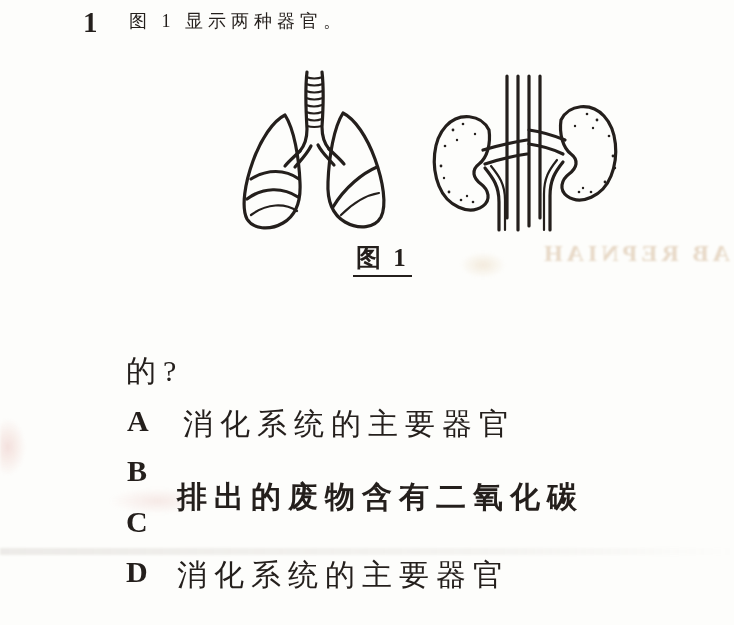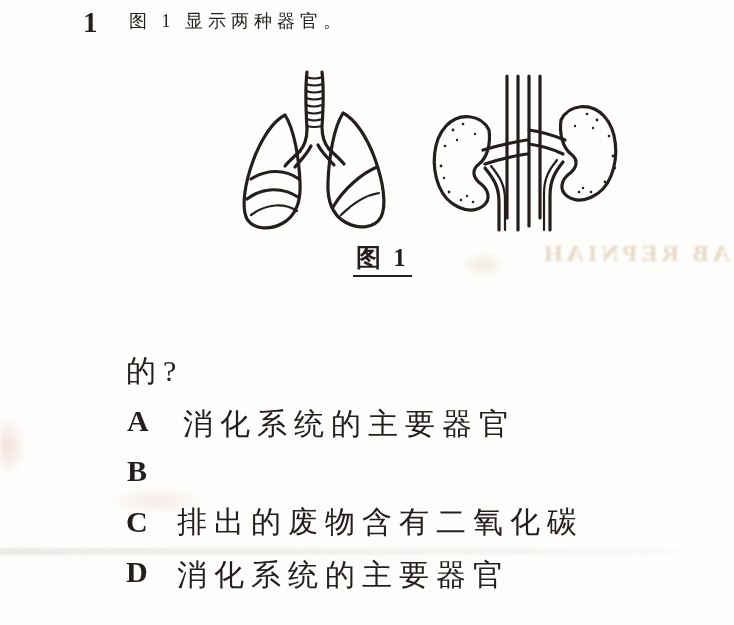--- a/index.html
+++ b/index.html
@@ -46,21 +46,21 @@
     font-size:30px;letter-spacing:7px;white-space:nowrap;
   }
   .opt-letter{
     font-size:30px;font-weight:700;
   }
   .opt-text{
     font-size:30px;letter-spacing:7px;white-space:nowrap;
   }
   .optA-l{left:127px;top:404px;} .optA-t{left:183px;top:404px;}
   .optB-l{left:127px;top:454px;} .optB-t{left:177px;top:454px;}
-  .optC-l{left:126px;top:505px;} .optC-t{left:177px;top:502px;}
+  .optC-l{left:126px;top:505px;} .optC-t{left:177px;top:477px;font-weight:bold;}
   .optD-l{left:126px;top:555px;} .optD-t{left:177px;top:555px;}
   .smudge{pointer-events:none;}
   .smudge-pink-1{left:0px;top:418px;width:26px;height:58px;
     background:radial-gradient(ellipse at 30% 50%,rgba(224,160,150,0.30),rgba(224,160,150,0) 70%);
     filter:blur(1px);}
   .smudge-pink-2{left:110px;top:488px;width:95px;height:26px;
     background:radial-gradient(ellipse at 50% 50%,rgba(222,165,160,0.22),rgba(222,165,160,0) 72%);
     filter:blur(1.5px);}
   .smudge-band{left:0px;top:548px;width:734px;height:7px;
     background:linear-gradient(to right,rgba(180,172,165,0.22),rgba(180,172,165,0.10) 70%,rgba(180,172,165,0));

